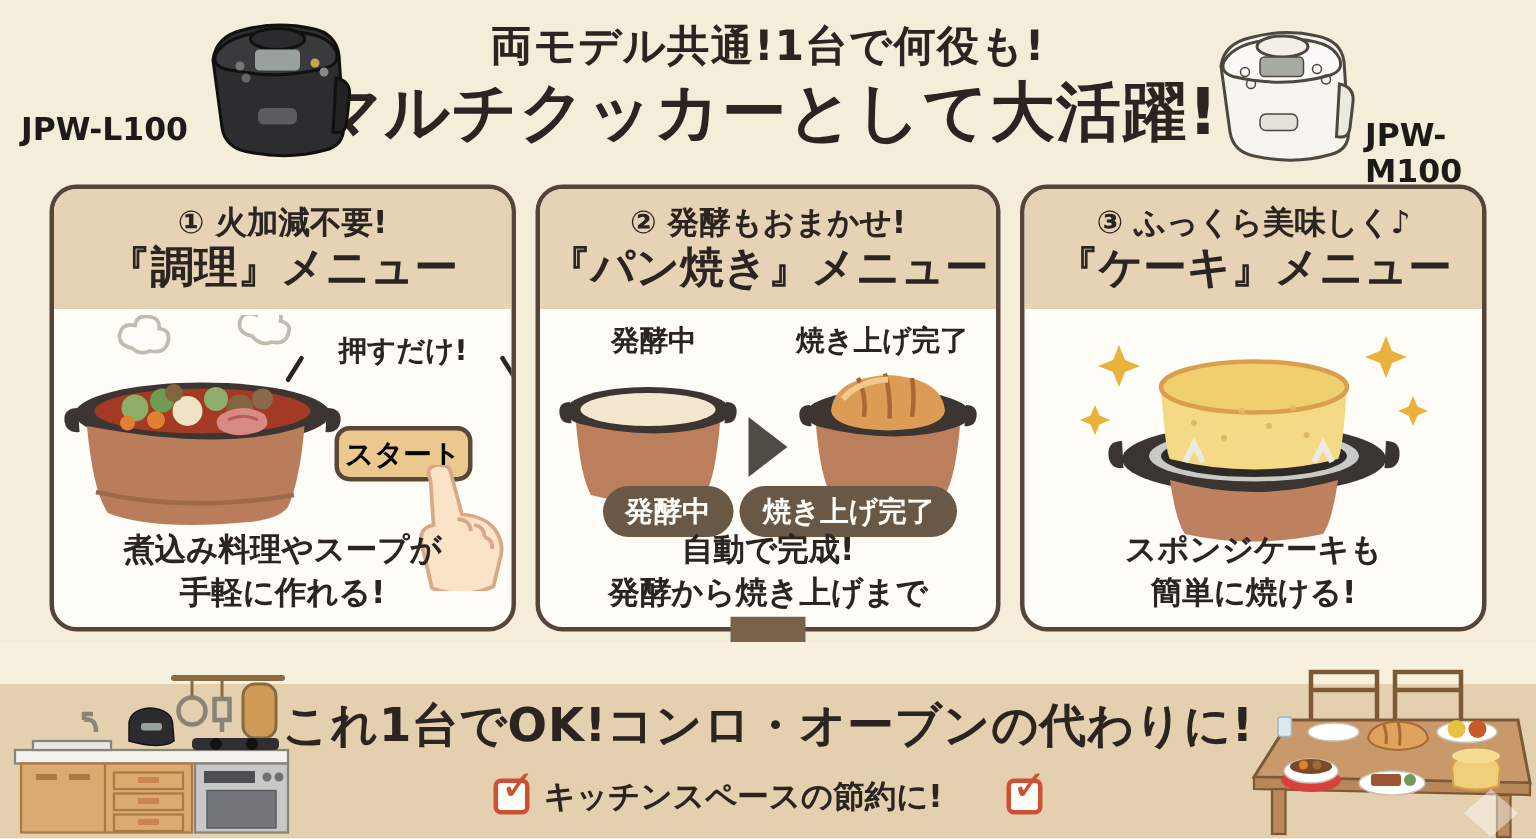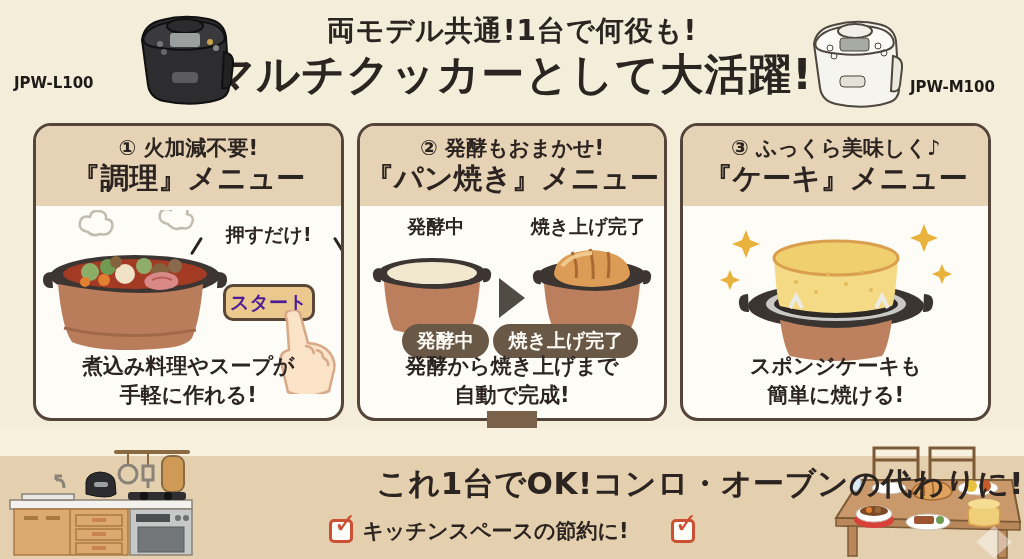--- a/index.html
+++ b/index.html
@@ -5,21 +5,21 @@
   * { margin:0; padding:0; box-sizing:border-box; }
   html,body { width:1024px; height:559px; }
   body { font-family:"DejaVu Sans","Liberation Sans",sans-serif; color:#2b2420; }
   .stage { position:relative; width:1024px; height:559px; background:#f3edda; overflow:hidden;padding-left:36px; }
 
   
   .title1 { position:absolute; top:12px; left:0; width:100%; text-align:center;
             font-size:28px; font-weight:900; letter-spacing:1px; }
   .title2 { position:absolute; top:46px; left:0; width:100%; text-align:center;
             font-size:43px; font-weight:900; letter-spacing:1px; }
-  .model-label { position:absolute; font-size:15px; font-weight:800; color:#1d1a17; }
+  .model-label { position:absolute; font-size:21px; font-weight:800; color:#1d1a17; }
   .cooker { position:absolute; }
 
   
   .panels { position:absolute; top:123px; left:33px; width:958px; height:298px;
             display:flex; gap:13px; }
   .panel { flex:1; background:#fdfcf6; border:3px solid #55443a; border-radius:18px;
            overflow:hidden; display:flex; flex-direction:column; }
   .panel-head { background:#e6d2b4; text-align:center; padding:9px 2px 10px; }
   .p-h1 { font-size:21px; font-weight:800; line-height:1.25; }
   .p-h2 { font-size:29px; font-weight:700; line-height:1.2; }
@@ -29,21 +29,21 @@
 
   
   .note { position:absolute; top:16px; right:6px; width:132px; text-align:center;
           font-size:19px; font-weight:800; line-height:1.3; }
   .slash { position:absolute; width:3px; height:20px; background:#2b2420; border-radius:2px; }
   .slash.l { left:-8px; top:14px; transform:rotate(32deg); }
   .slash.r { right:-6px; top:14px; transform:rotate(-32deg); }
   .start-btn { position:absolute; top:78px; right:26px; width:92px; height:37px;
                background:#eac88e; border:3px solid #5a4738; border-radius:10px;
                font-size:19px; font-weight:800; display:flex; align-items:center;
-               justify-content:center; color:#4c1d95; }
+               justify-content:center; color:#000000; }
   .hand { position:absolute; top:104px; right:2px; }
 
   
   .stages { position:absolute; top:8px; left:0; width:100%; display:flex; }
   .stage-label { flex:1; text-align:center; font-size:19px; font-weight:800; }
   .pot-wrap { position:absolute; top:34px; width:120px; height:100px; }
   .pot-wrap.left { left:12px; } .pot-wrap.right { right:12px; }
   .step-arrow { position:absolute; top:72px; left:50%; transform:translateX(-50%);
                 width:0; height:0; border-left:26px solid #514b46;
                 border-top:20px solid transparent; border-bottom:20px solid transparent; }
@@ -51,21 +51,21 @@
            font-size:19px; font-weight:800; padding:4px 15px; border-radius:999px;
            white-space:nowrap; }
   .badge.b1 { left:42px; } .badge.b2 { right:26px; }
 
   
   .big-arrow { position:absolute; top:411px; left:470px; }
 
   
   .strip { position:absolute; top:428px; left:0; width:1024px; height:28px; background:#f6f0dd; }
   .tanband { position:absolute; top:456px; left:0; width:1024px; height:103px; background:#e4cfae; }
-  .foot-headline { position:absolute; top:463px; left:0; width:100%; text-align:right;
+  .foot-headline { position:absolute; top:463px; left:0; width:100%; text-align:center;
                    font-size:31px; font-weight:900; letter-spacing:0.5px; }
   .check-row { position:absolute; top:517px; left:0; width:100%; display:flex;
                justify-content:center; gap:42px; }
   .check-item { display:flex; align-items:center; gap:9px; font-size:21px; font-weight:800; }
   .checkbox { position:relative; width:24px; height:24px; background:#fdfcf6;
               border:3px solid #cc5033; border-radius:5px; }
   .checkbox .tick { position:absolute; left:1px; top:-12px; color:#cc5033;
                     font-size:28px; font-weight:900; line-height:1; }
   .scene { position:absolute; }
 </style>
@@ -174,22 +174,22 @@
           <ellipse cx="60" cy="36" rx="55" ry="16" fill="#3c3531"></ellipse>
           <path d="M22 34 q2-22 38-24 q36 2 38 24 q-2 12-38 13 q-36-1-38-13z" fill="#dc9c55"></path>
           <path d="M40 12 q6 12 4 26 M58 9 q4 14 3 30 M76 12 q2 12 0 26" stroke="#a86a32" stroke-width="3" fill="none"></path>
           <path d="M30 26 q10-12 30-13" stroke="#f0c98c" stroke-width="4" fill="none"></path>
           <path d="M12 44 q3 34 10 46 q36 10 76 0 q7-12 10-46 q-40 14-96 0z" fill="#bc7f5e"></path>
         </svg>
         <div class="step-arrow"></div>
         <div class="badge b1">発酵中</div>
         <div class="badge b2">焼き上げ完了</div>
         <div class="caption">
+          <span style="display:block">自動で完成!</span>
           <span style="display:block">発酵から焼き上げまで</span>
-          <span style="display:block">自動で完成!</span>
         </div>
       </div>
     </div>
 
     <div class="panel">
       <div class="panel-head">
         <div class="p-h1">③ ふっくら美味しく♪</div>
         <div class="p-h2">『ケーキ』メニュー</div>
       </div>
       <div class="panel-body">

